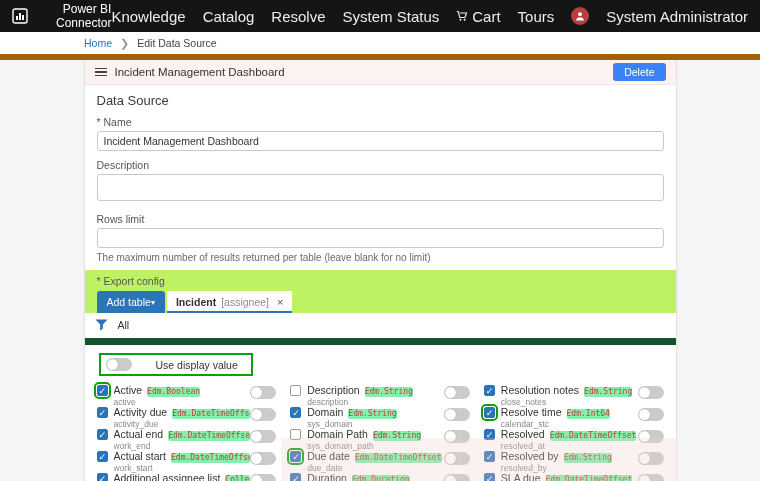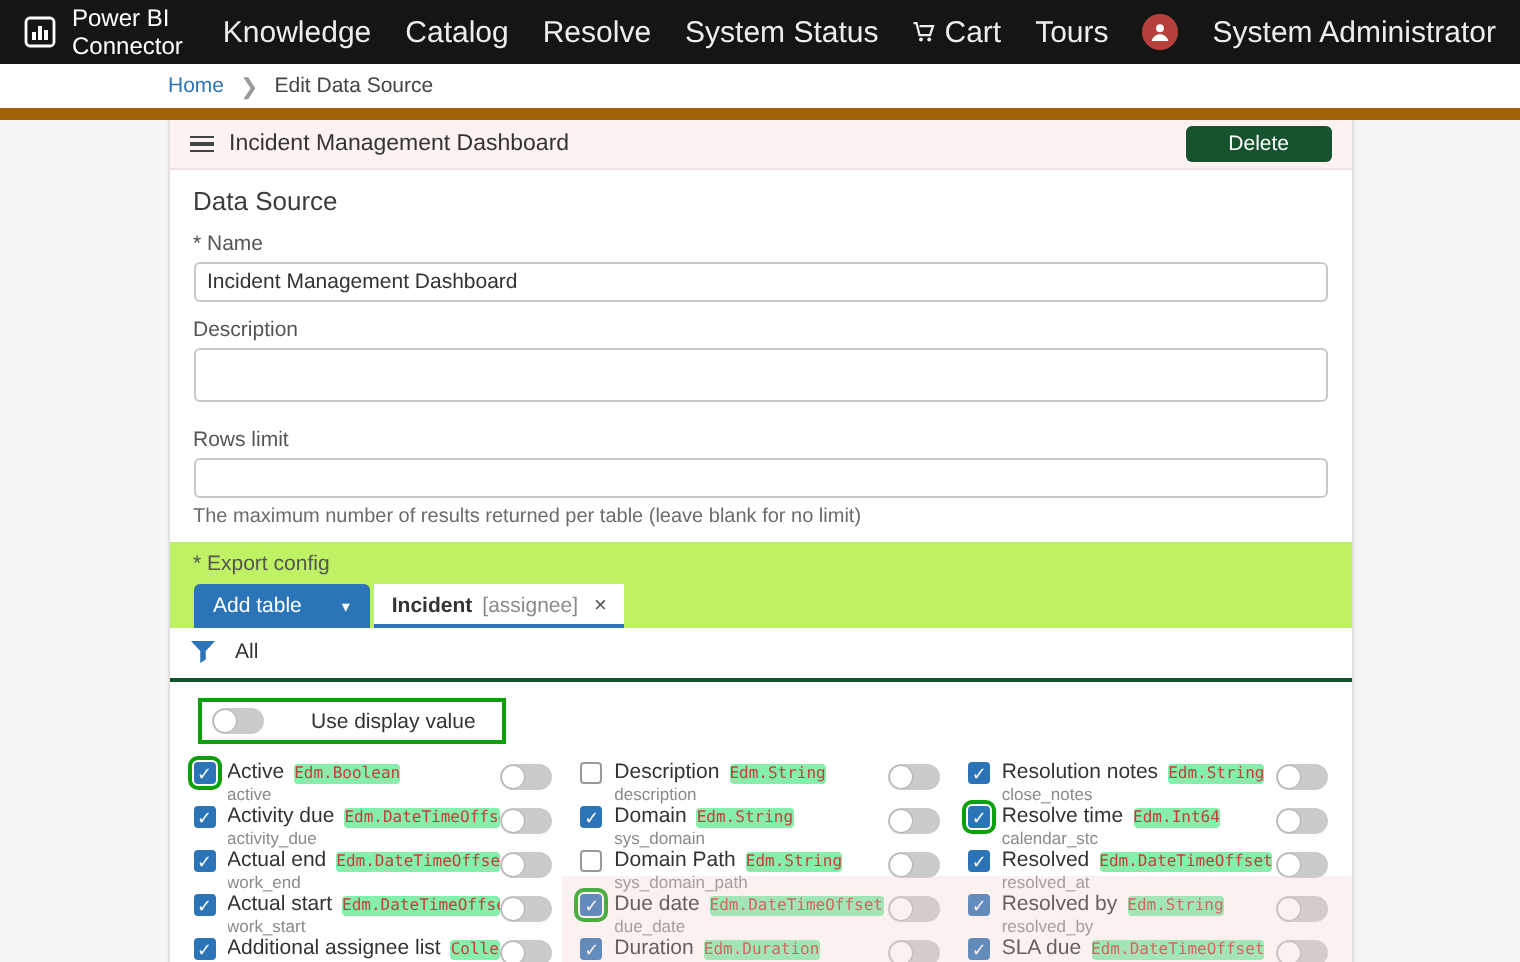--- a/index.html
+++ b/index.html
@@ -4,55 +4,55 @@
 <style>
   * { box-sizing: border-box; }
   html,body { margin:0; padding:0; }
   body {
     width:760px; height:481px; overflow:hidden;
     font-family:"Liberation Sans", sans-serif;
     background:#f5f5f5; color:#333;
   }
   
   .topbar { height:32px; background:#151515; display:flex; align-items:center; padding:0 12px; }
-  .brand { display:flex; align-items:center; gap:8px; color:#fff; font-size:12px; }
+  .brand { display:flex; align-items:center; gap:8px; color:#fff; font-size:12px;text-align:right; }
   .logo { width:16px; height:16px; flex:none; }
   .topnav { margin-left:auto; display:flex; align-items:center; gap:17px; color:#ededed; font-size:15px; }
   .topnav .navitem { cursor:pointer; display:flex; align-items:center; gap:4px; white-space:nowrap; }
   .avatar { width:18px; height:18px; border-radius:50%; background:#b5413c; display:flex; align-items:center; justify-content:center; flex:none; }
   
   .breadcrumb { height:28px; background:#fff; border-bottom:6px solid #a16207; display:flex; align-items:center; gap:8px; padding:0 0 0 84px; font-size:10.5px; }
   .bc-home { color:#2b74b8; cursor:pointer; }
   .bc-chev { color:#9a9a9a; font-size:11px; }
   .bc-cur { color:#444; }
   
   .card { width:593px; margin:0 auto; background:#fff; border:1px solid #e2e2e2; border-top:none; box-shadow:0 1px 2px rgba(0,0,0,.05); position:relative; min-height:430px; }
   .card-header { height:25px; background:#fcf2f2; border-bottom:1px solid #f0e4e4; display:flex; align-items:center; gap:8px; padding:0 10px; }
   .burger { width:12px; display:flex; flex-direction:column; gap:2px; }
   .burger i { height:1.5px; background:#444; display:block; }
   .card-title { font-size:11.5px; color:#333; }
-  .btn-delete { margin-left:auto; background:#14532d; color:#fff; border:none; border-radius:3px; font-size:10.5px; padding:3px 21px; cursor:pointer; font-family:inherit; }
+  .btn-delete { margin-left:auto; background:#3b82f6; color:#fff; border:none; border-radius:3px; font-size:10.5px; padding:3px 11px; cursor:pointer; font-family:inherit; }
   .card-body { padding:6px 12px 0; }
   .section-title { font-size:13px; font-weight:400; color:#3c3c3c; margin:2px 0 8px; }
   .form-label { font-size:10.5px; color:#555; margin:0 0 3px; }
   .mt { margin-top:8px; }
   .tinput { width:100%; height:20px; border:1px solid #c9c9c9; border-radius:3px; padding:0 6px; font-size:10.5px; color:#333; font-family:inherit; background:#fff; }
   textarea.tinput { height:27px; resize:none; padding-top:3px; }
   .help { font-size:10px; color:#6b6b6b; margin:4px 0 7px; }
   
   .export-section { background:#bef264; margin:0 -12px; padding:5px 12px 0; }
   .tab-row { display:flex; align-items:stretch; margin-top:4px; }
-  .btn-add-table { background:#2b74b8; color:#fff; border:none; border-radius:3px 3px 0 0; font-size:10.5px; padding:5px 10px; cursor:pointer; display:flex; align-items:center; gap:20px; font-family:inherit; }
+  .btn-add-table { background:#2b74b8; color:#fff; border:none; border-radius:3px 3px 0 0; font-size:10.5px; padding:5px 10px; cursor:pointer; display:flex; align-items:center; gap:0; font-family:inherit; }
   .caret { font-size:8px; }
   .tab { background:#fff; border-bottom:2px solid #2b74b8; margin-left:2px; padding:4px 9px 3px; display:flex; align-items:center; gap:5px; font-size:10.5px; cursor:pointer; }
   .tab-name { color:#333; font-weight:bold; }
   .tab-table { color:#8b8b8b; }
   .tab-close { color:#555; margin-left:3px; cursor:pointer; font-size:11px; }
   
-  .filter-row { display:flex; align-items:center; gap:10px; padding:6px 10px 7px; margin:0 -12px; border-bottom:2px solid #14532d; font-size:10.5px; color:#333; }
+  .filter-row { display:flex; align-items:center; gap:10px; padding:6px 10px 7px; margin:0 -12px; border-bottom:7px solid #14532d; font-size:10.5px; color:#333; }
   .funnel { width:13px; height:12px; flex:none; }
   
   .display-box { display:inline-flex; align-items:center; gap:24px; border:2px solid #0ca10c; padding:3px 13px 3px 5px; margin:8px 0 6px 2px; }
   .toggle { width:26px; height:13px; border-radius:7px; background:#cbcbcb; position:relative; flex:none; cursor:pointer; display:inline-block; }
   .knob { position:absolute; left:1px; top:1px; width:11px; height:11px; border-radius:50%; background:#fff; box-shadow:0 0 1px rgba(0,0,0,.4); }
   .display-label { font-size:10.5px; color:#333; }
   
   .fields-grid { display:flex; gap:14px; padding-bottom:4px; }
   .fcol { flex:1; min-width:0; }
   .field { display:flex; align-items:flex-start; padding:2px 0; height:22px; overflow:visible; }

